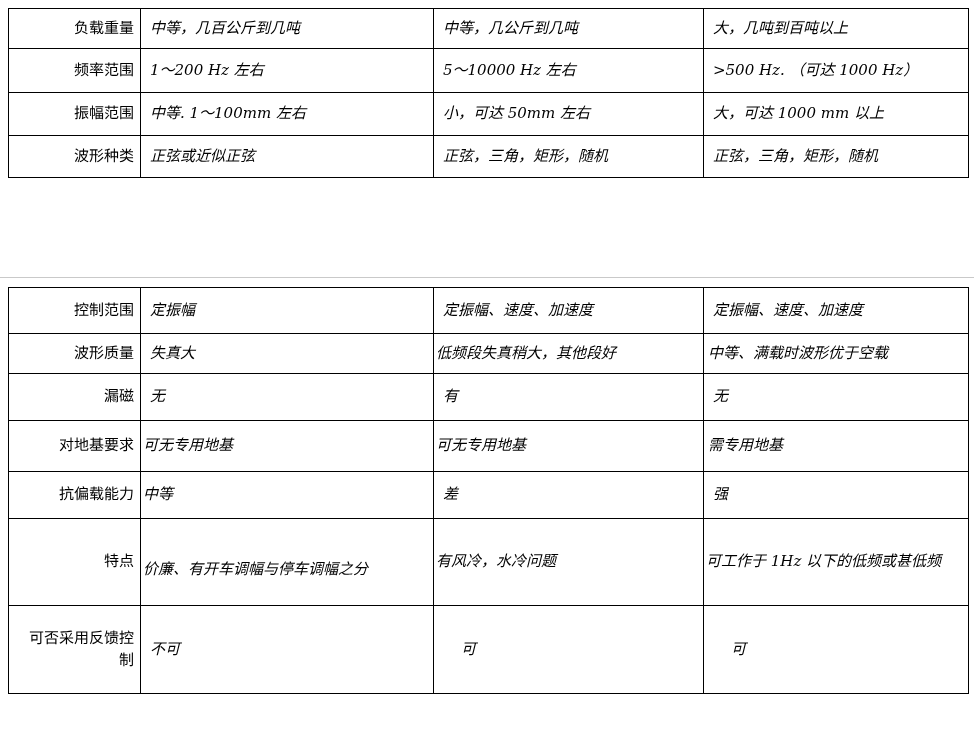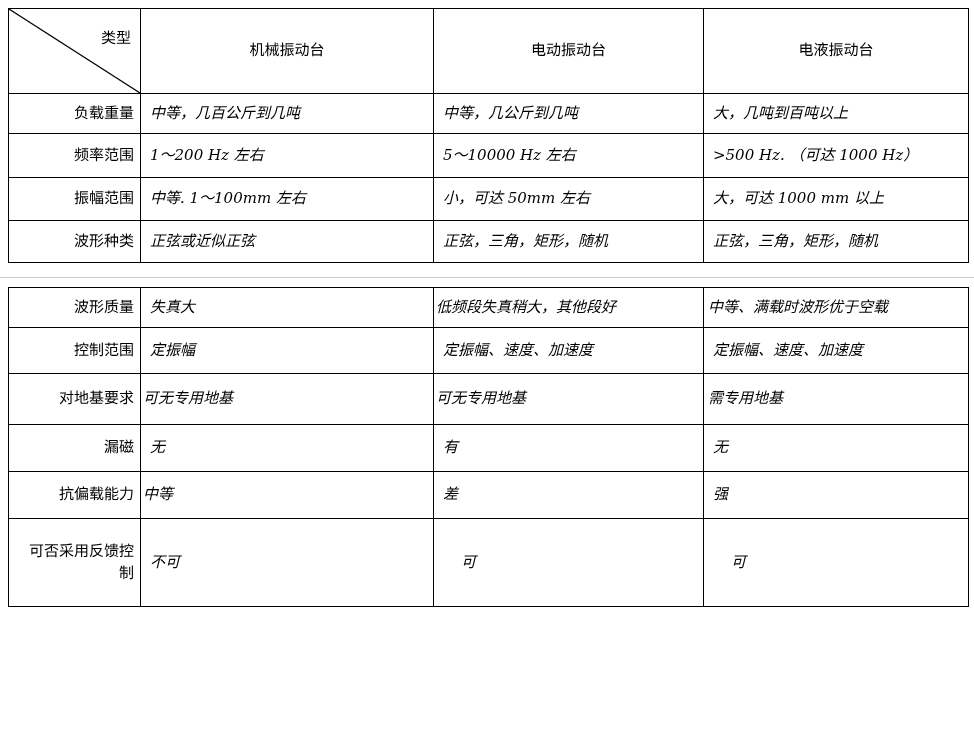--- a/index.html
+++ b/index.html
@@ -79,31 +79,20 @@
 <div id="page">
 
   <table class="cmp" id="table1">
     <colgroup>
       <col style="width:132px">
         <col style="width:293px">
         <col style="width:270px">
         <col style="width:265px">
     </colgroup>
     <tbody>
-        <tr style="height:85px">
-      <td class="cornercell">
-        <svg class="corner-svg" preserveAspectRatio="none" viewBox="0 0 100 100">
-          <line x1="0" y1="0" x2="100" y2="100" stroke="#000000" stroke-width="1.2" vector-effect="non-scaling-stroke"></line>
-        </svg>
-        <span class="corner-label">类型</span>
-      </td>
-      <td class="headcell">机械振动台</td>
-      <td class="headcell">电动振动台</td>
-      <td class="headcell">电液振动台</td>
-    </tr>
     <tr style="height:40px">
       <td class="rowlabel">负载重量</td>
       <td class="datacell">中等，几百公斤到几吨</td>
       <td class="datacell">中等，几公斤到几吨</td>
       <td class="datacell">大，几吨到百吨以上</td>
     </tr>
     <tr style="height:44px">
       <td class="rowlabel">频率范围</td>
       <td class="datacell">1～200 Hz 左右</td>
       <td class="datacell">5～10000 Hz 左右</td>
@@ -127,49 +116,55 @@
   <div id="section-divider"></div>
 
   <table class="cmp" id="table2">
     <colgroup>
       <col style="width:132px">
         <col style="width:293px">
         <col style="width:270px">
         <col style="width:265px">
     </colgroup>
     <tbody>
-        <tr style="height:40px">
+        <tr style="height:46px">
+      <td class="rowlabel">控制范围</td>
+      <td class="datacell">定振幅</td>
+      <td class="datacell">定振幅、速度、加速度</td>
+      <td class="datacell">定振幅、速度、加速度</td>
+    </tr>
+    <tr style="height:40px">
       <td class="rowlabel">波形质量</td>
       <td class="datacell">失真大</td>
       <td class="datacell flushleft">低频段失真稍大，其他段好</td>
       <td class="datacell tightleft">中等、满载时波形优于空载</td>
     </tr>
-    <tr style="height:46px">
-      <td class="rowlabel">控制范围</td>
-      <td class="datacell">定振幅</td>
-      <td class="datacell">定振幅、速度、加速度</td>
-      <td class="datacell">定振幅、速度、加速度</td>
+    <tr style="height:47px">
+      <td class="rowlabel">漏磁</td>
+      <td class="datacell">无</td>
+      <td class="datacell">有</td>
+      <td class="datacell">无</td>
     </tr>
     <tr style="height:51px">
       <td class="rowlabel">对地基要求</td>
       <td class="datacell flushleft">可无专用地基</td>
       <td class="datacell flushleft">可无专用地基</td>
       <td class="datacell tightleft">需专用地基</td>
     </tr>
     <tr style="height:47px">
-      <td class="rowlabel">漏磁</td>
-      <td class="datacell">无</td>
-      <td class="datacell">有</td>
-      <td class="datacell">无</td>
-    </tr>
-    <tr style="height:47px">
       <td class="rowlabel">抗偏载能力</td>
       <td class="datacell flushleft">中等</td>
       <td class="datacell">差</td>
       <td class="datacell">强</td>
+    </tr>
+    <tr style="height:87px">
+      <td class="rowlabel">特点</td>
+      <td class="datacell flushleft lowtext">价廉、有开车调幅与停车调幅之分</td>
+      <td class="datacell flushleft">有风冷，水冷问题</td>
+      <td class="datacell flushleft">可工作于 1Hz 以下的低频或甚低频</td>
     </tr>
     <tr style="height:88px">
       <td class="rowlabel">可否采用反馈控制</td>
       <td class="datacell">不可</td>
       <td class="datacell" style="padding-left:27px">可</td>
       <td class="datacell" style="padding-left:27px">可</td>
     </tr>
   </tbody>
     </table>
 

